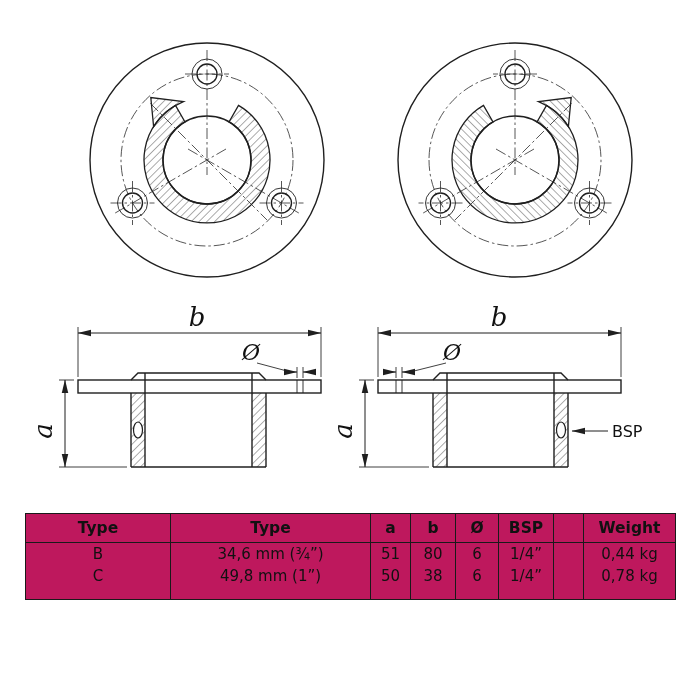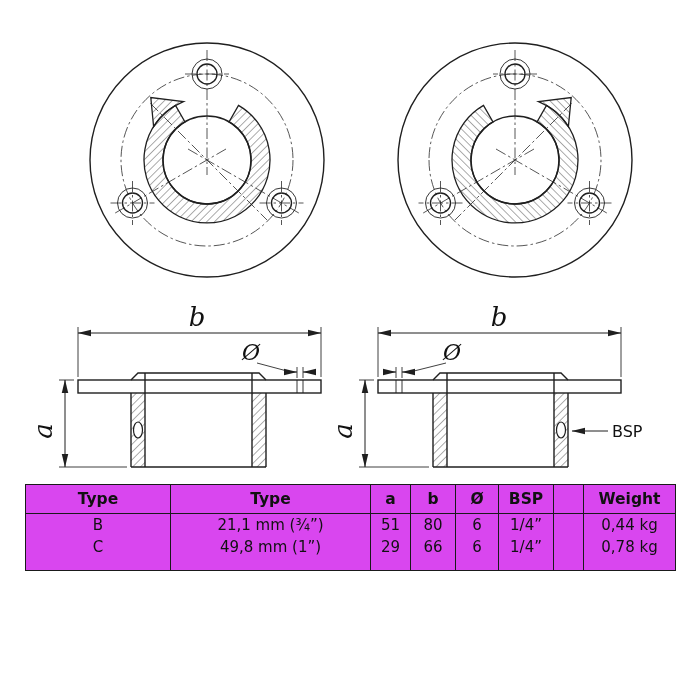--- a/index.html
+++ b/index.html
@@ -9,22 +9,22 @@
   .ln{fill:none;stroke:#1f1f1f;stroke-width:1.4}
   .ln2{fill:none;stroke:#1f1f1f;stroke-width:0.9}
   .lnf{fill:#ffffff;stroke:#1f1f1f;stroke-width:1.2}
   .cl{fill:none;stroke:#2b2b2b;stroke-width:0.8;stroke-dasharray:11 3 2.5 3}
   .ext{fill:none;stroke:#2b2b2b;stroke-width:0.9}
   .dim{fill:none;stroke:#1f1f1f;stroke-width:1}
   .hatched{fill:url(#hatch);stroke:#1f1f1f;stroke-width:1.3}
   .dimtext{font-family:"DejaVu Serif",serif;font-style:italic;font-size:26px;fill:#111}
   .dia{font-size:22px}
   .bsp{font-family:"DejaVu Sans",sans-serif;font-size:16px;fill:#111;font-style:normal}
-  table.spec{position:absolute;left:25px;top:484px;width:650px;border-collapse:collapse;
-             table-layout:fixed;font-size:15px;color:#111;background:#d946ef;
+  table.spec{position:absolute;left:25px;top:513px;width:650px;border-collapse:collapse;
+             table-layout:fixed;font-size:15px;color:#111;background:#be185d;
              border:1.6px solid #1a1a1a}
   table.spec th,table.spec td{border-right:1px solid #1a1a1a;text-align:center;padding:0;
              overflow:hidden;white-space:nowrap}
   table.spec th:last-child,table.spec td:last-child{border-right:none}
   table.spec thead th{border-bottom:1px solid #1a1a1a;height:28px;font-weight:bold;font-size:15.5px}
   table.spec tbody td{height:22px;font-weight:normal}
   table.spec tr.filler td{height:12px}
 </style>
 </head>
 <body>
@@ -164,33 +164,33 @@
         <th>b</th>
         <th>Ø</th>
         <th>BSP</th>
         <th></th>
         <th>Weight</th>
       </tr>
     </thead>
     <tbody>
       <tr>
         <td>B</td>
-        <td>21,1 mm (¾”)</td>
+        <td>34,6 mm (¾”)</td>
         <td>51</td>
         <td>80</td>
         <td>6</td>
         <td>1/4”</td>
         <td></td>
         <td>0,44 kg</td>
       </tr>
       <tr>
         <td>C</td>
         <td>49,8 mm (1”)</td>
-        <td>29</td>
-        <td>66</td>
+        <td>50</td>
+        <td>38</td>
         <td>6</td>
         <td>1/4”</td>
         <td></td>
         <td>0,78 kg</td>
       </tr>
       <tr class="filler">
         <td></td>
           <td></td>
         <td></td>
           <td></td>

